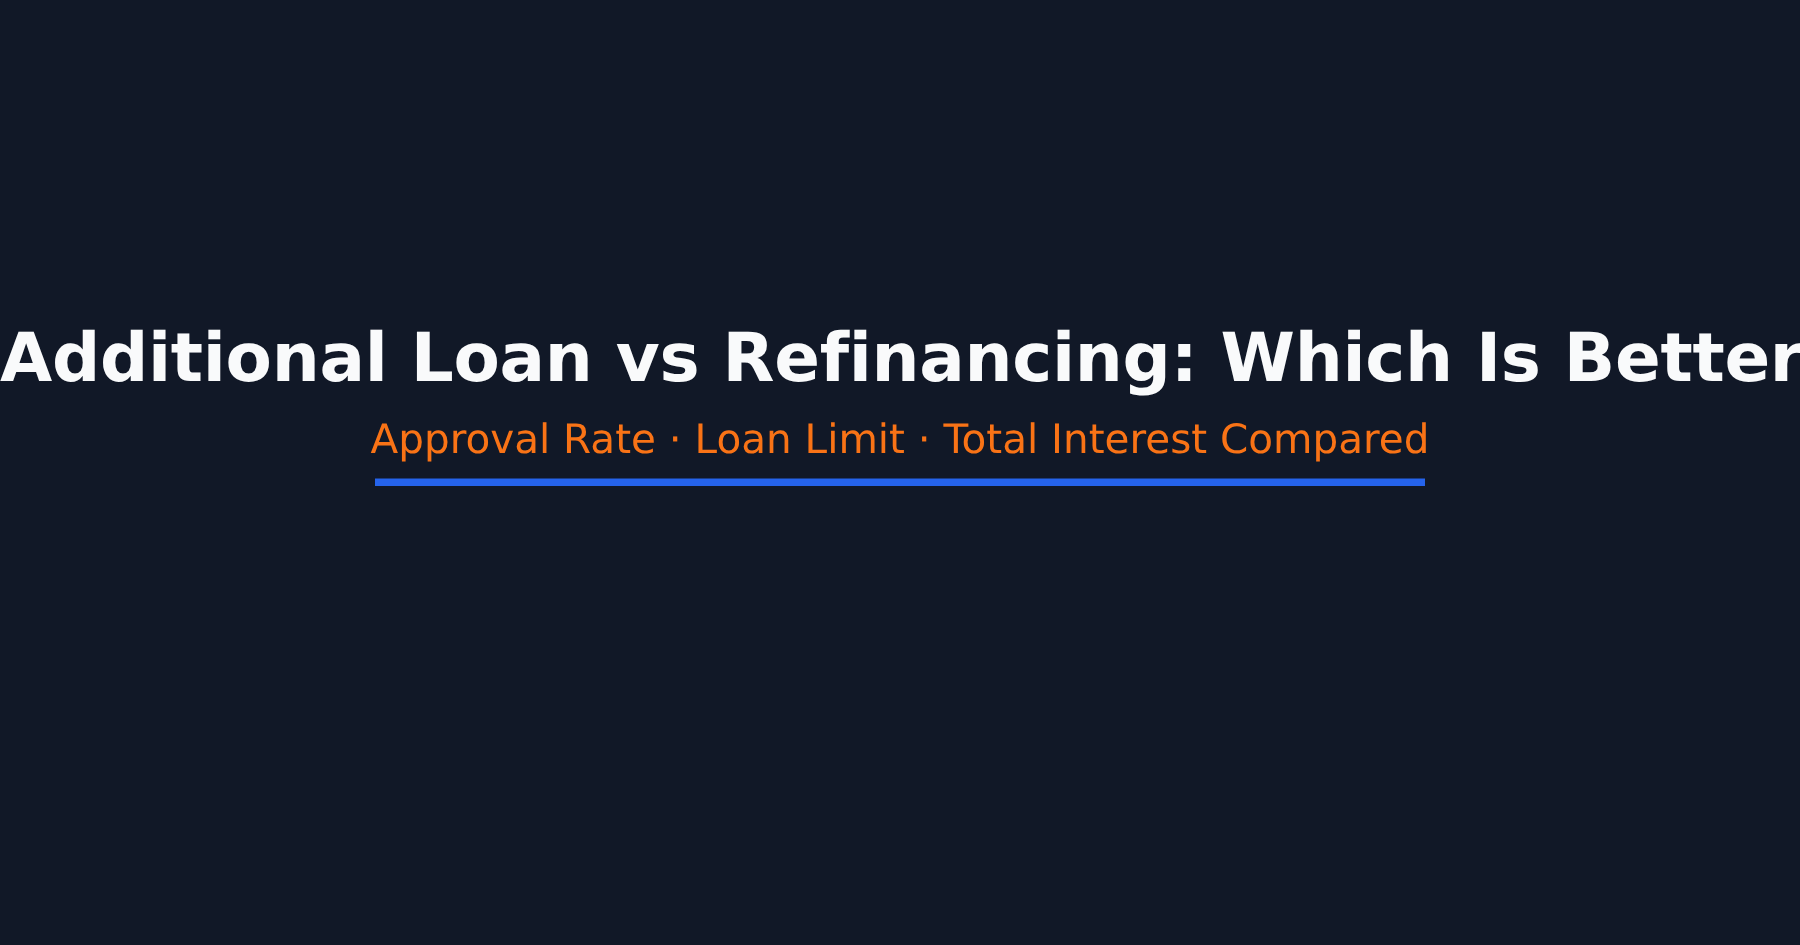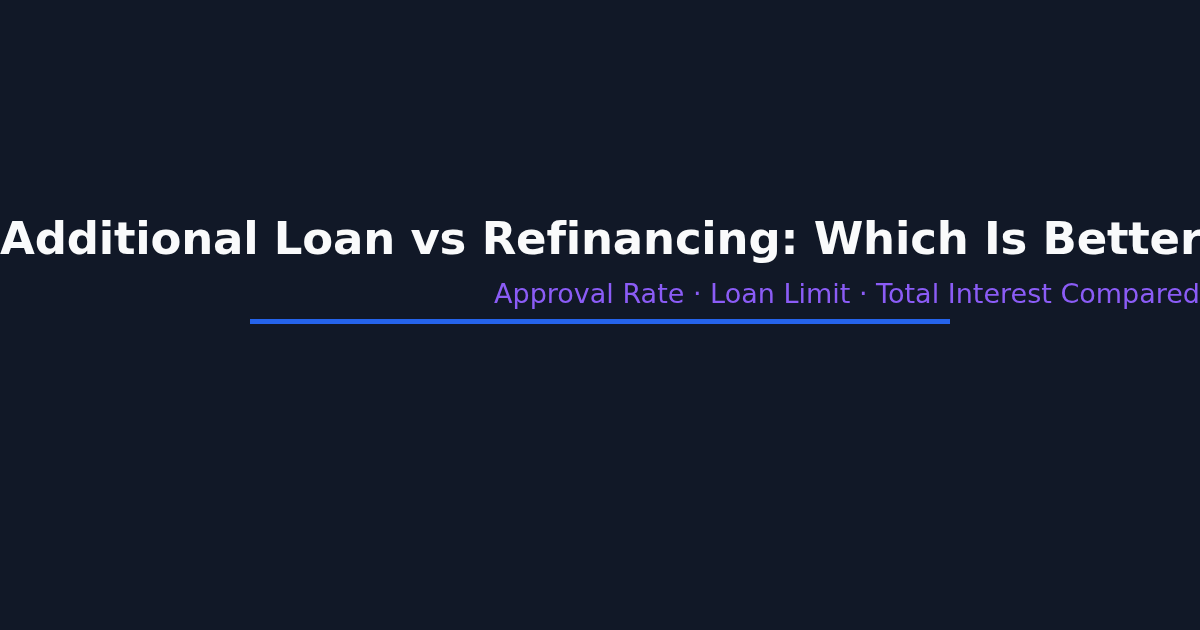--- a/index.html
+++ b/index.html
@@ -34,26 +34,26 @@
     line-height: 54px;
     letter-spacing: -0.2px;
     color: #F9FAFB;
     white-space: nowrap;
   }
   .hero-subtitle {
     position: absolute;
     top: 250px;
     left: 0;
     width: 1200px;
-    text-align: right;
+    text-align: center;
     font-family: "DejaVu Sans", sans-serif;
     font-size: 27px;
     font-weight: 400;
     line-height: 34px;
-    color: #8b5cf6;
+    color: #f97316;
     white-space: nowrap;
   }
   .accent-rule {
     position: absolute;
     top: 319px;
     left: 250px;
     width: 700px;
     height: 5px;
     background: #2563EB;
     border: 0;

